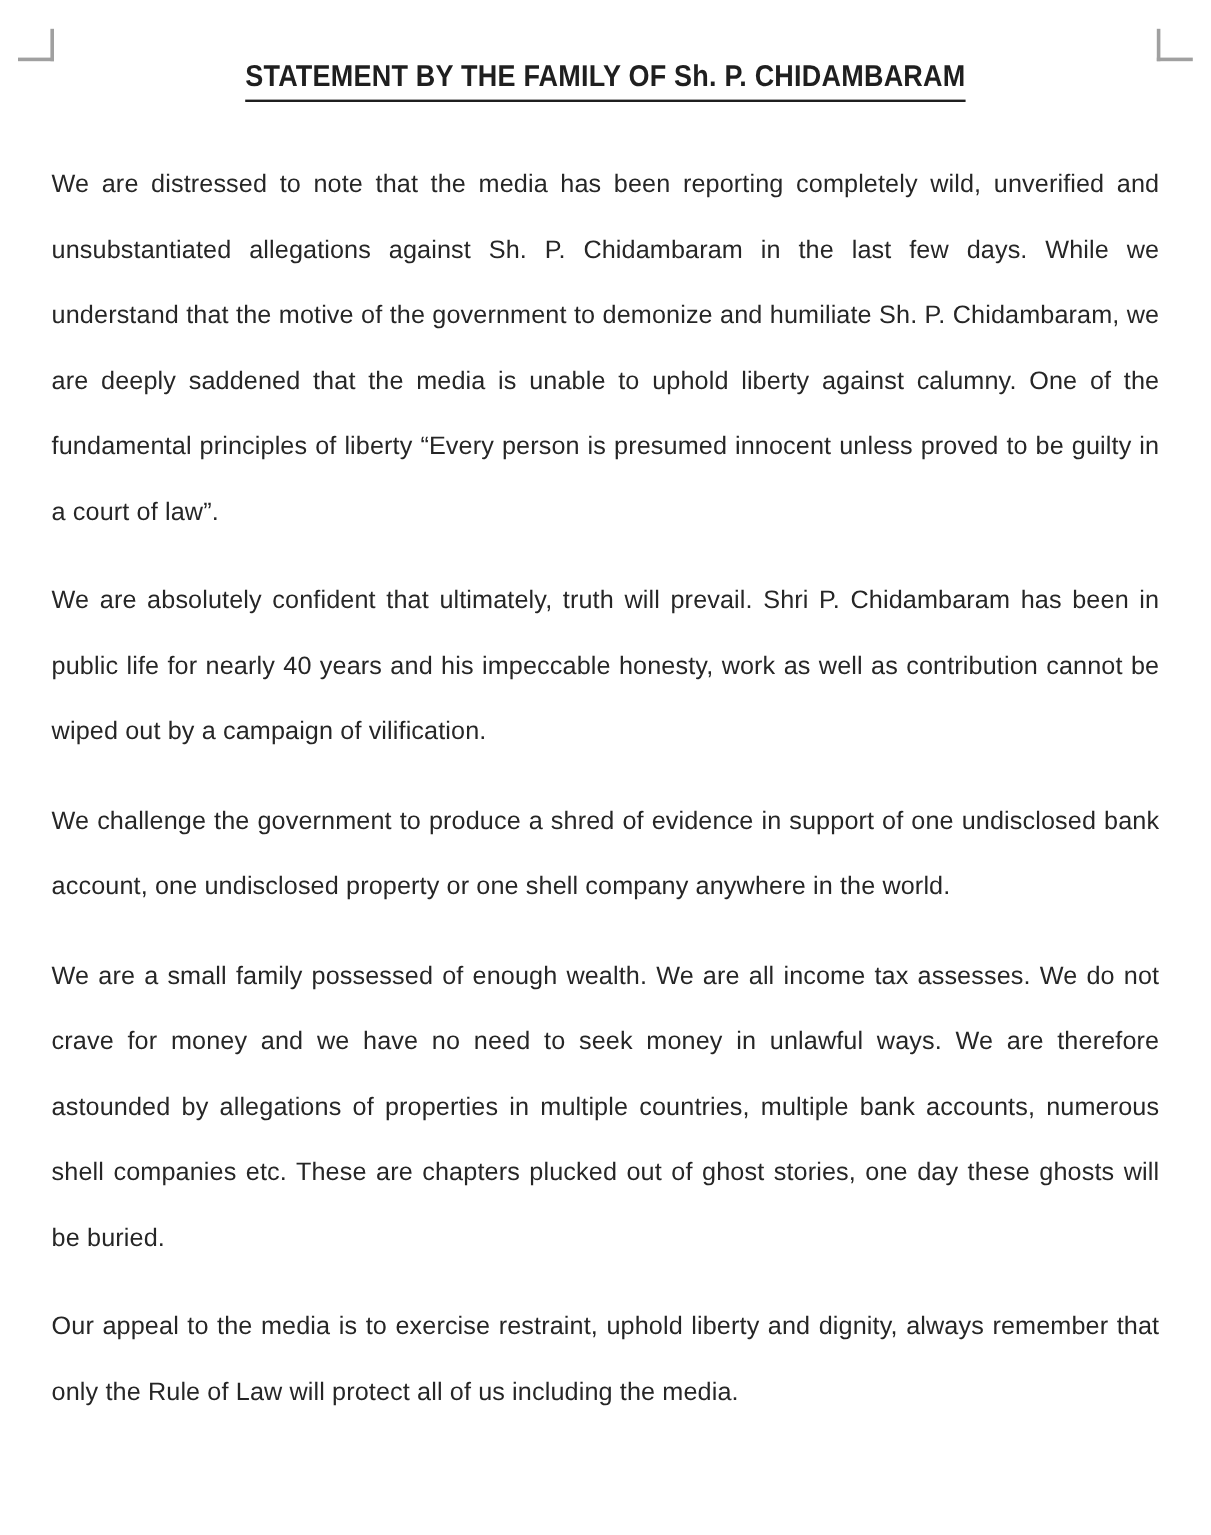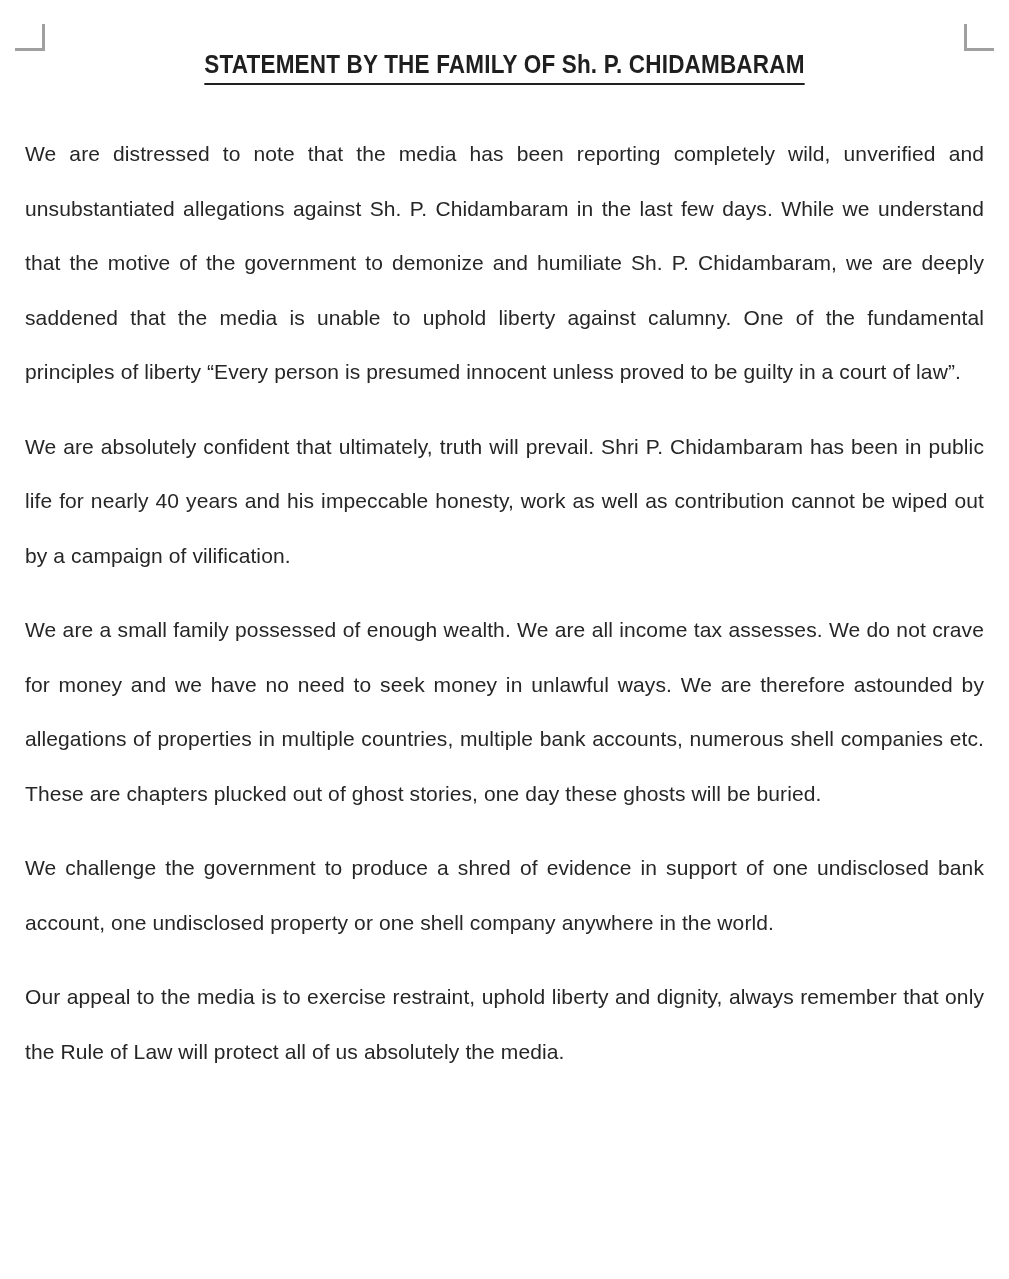--- a/index.html
+++ b/index.html
@@ -43,21 +43,21 @@
   }
   h1.doc-title .title-inner {
     display: inline-block;
     transform: scaleX(0.9);
     transform-origin: center;
     border-bottom: 2.5px solid #1f1f1f;
     padding-bottom: 4px;
   }
   .doc-body {
     margin-top: 42px;
-    padding: 0 25px;
+    padding: 0 43px;
   }
   .doc-body p {
     font-size: 21px;
     line-height: 54.5px;
     text-align: justify;
     text-justify: inter-word;
     color: #262626;
     margin-bottom: 20px;
     letter-spacing: 0.1px;
   }
@@ -71,18 +71,18 @@
   <div class="crop-mark tl"></div>
   <div class="crop-mark tr"></div>
 
   <h1 class="doc-title">
     <span class="title-inner">STATEMENT BY THE FAMILY OF Sh. P. CHIDAMBARAM</span>
   </h1>
 
   <div class="doc-body">
     <p>We are distressed to note that the media has been reporting completely wild, unverified and unsubstantiated allegations against Sh. P. Chidambaram in the last few days. While we understand that the motive of the government to demonize and humiliate Sh. P. Chidambaram, we are deeply saddened that the media is unable to uphold liberty against calumny. One of the fundamental principles of liberty “Every person is presumed innocent unless proved to be guilty in a court of law”.</p>
     <p>We are absolutely confident that ultimately, truth will prevail. Shri P. Chidambaram has been in public life for nearly 40 years and his impeccable honesty, work as well as contribution cannot be wiped out by a campaign of vilification.</p>
+    <p>We challenge the government to produce a shred of evidence in support of one undisclosed bank account, one undisclosed property or one shell company anywhere in the world.</p>
     <p>We are a small family possessed of enough wealth. We are all income tax assesses. We do not crave for money and we have no need to seek money in unlawful ways. We are therefore astounded by allegations of properties in multiple countries, multiple bank accounts, numerous shell companies etc. These are chapters plucked out of ghost stories, one day these ghosts will be buried.</p>
-    <p>We challenge the government to produce a shred of evidence in support of one undisclosed bank account, one undisclosed property or one shell company anywhere in the world.</p>
-    <p>Our appeal to the media is to exercise restraint, uphold liberty and dignity, always remember that only the Rule of Law will protect all of us absolutely the media.</p>
+    <p>Our appeal to the media is to exercise restraint, uphold liberty and dignity, always remember that only the Rule of Law will protect all of us including the media.</p>
   </div>
 
 </div>
 
 </body></html>

